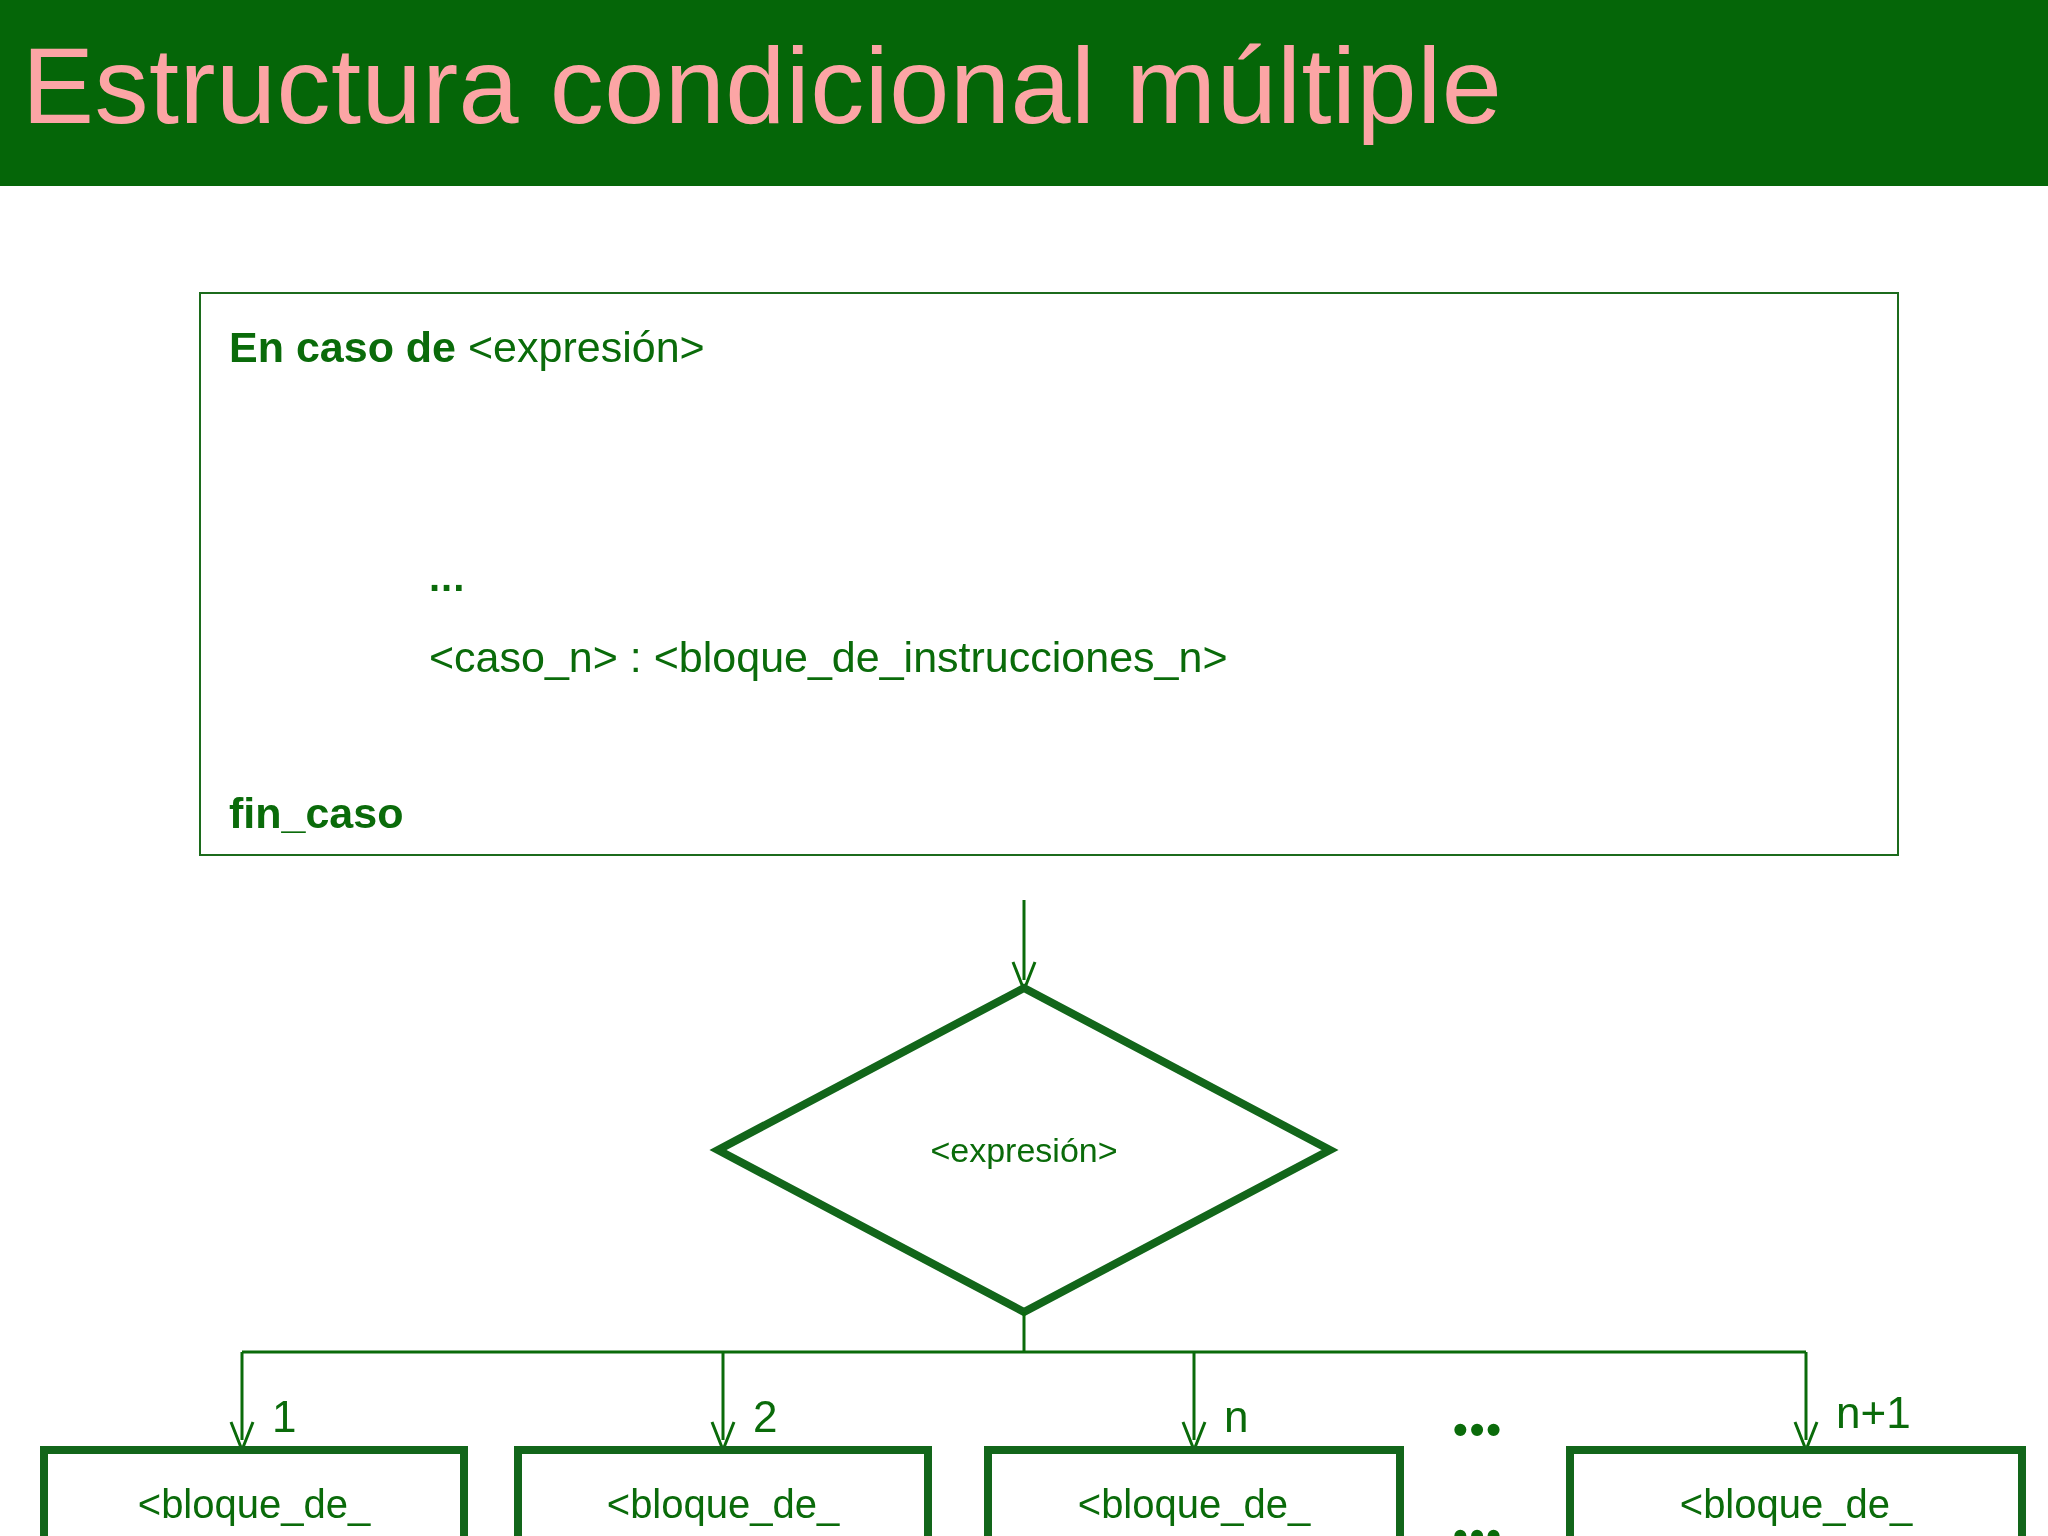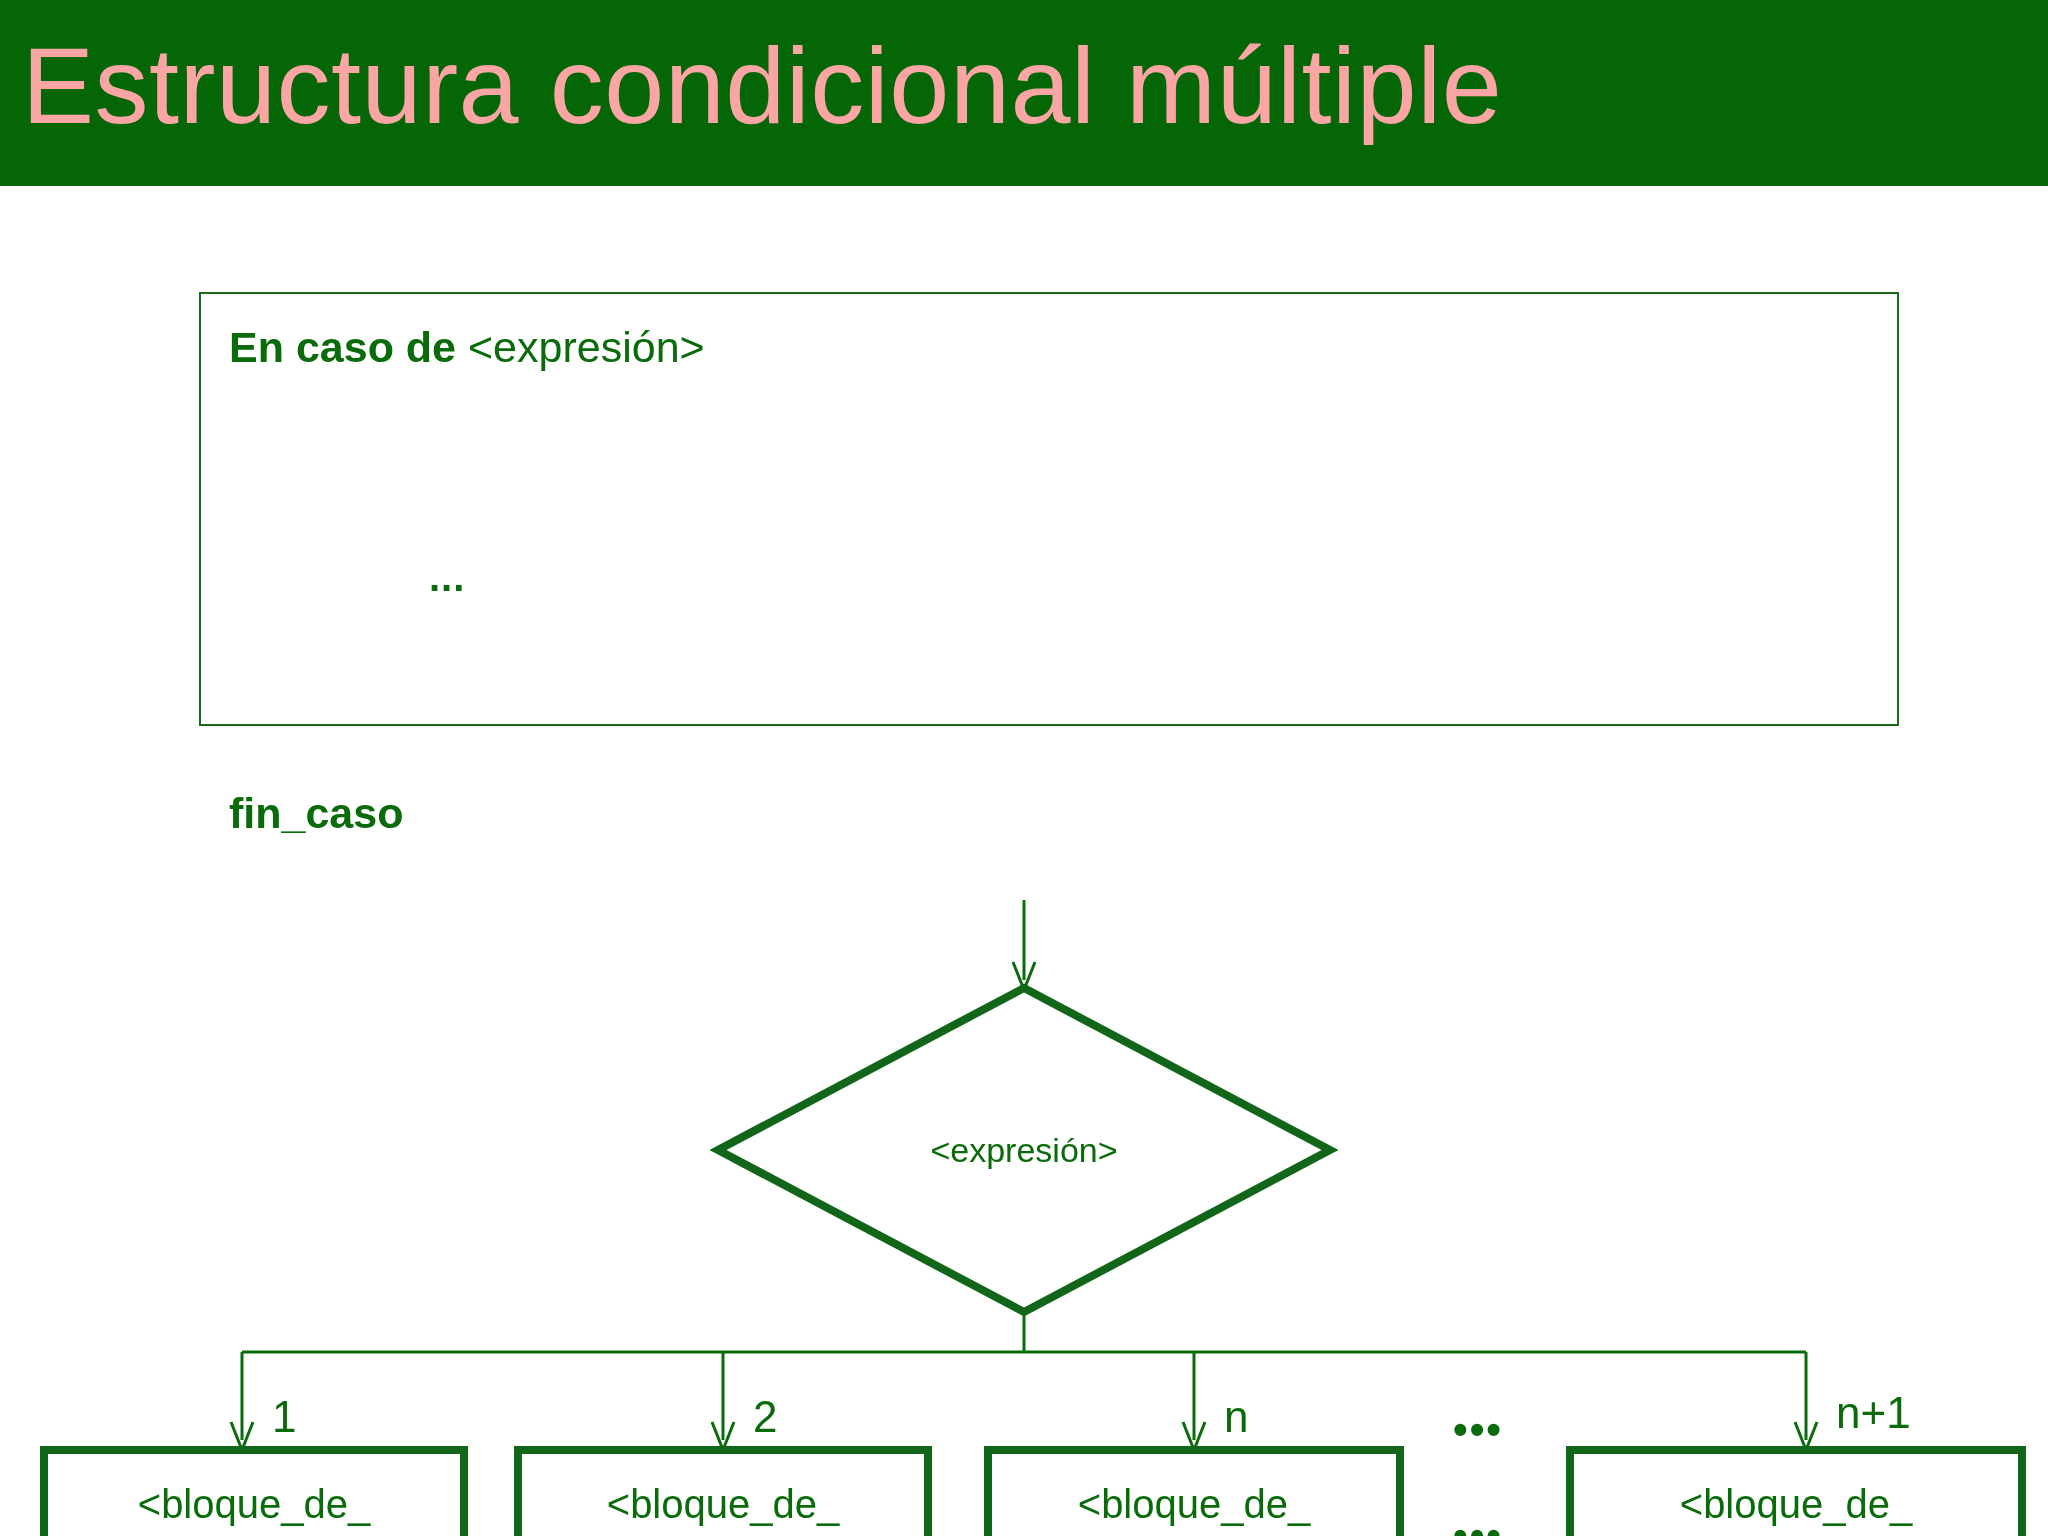--- a/index.html
+++ b/index.html
@@ -37,21 +37,21 @@
     white-space: nowrap;
     font-family: "Liberation Sans", sans-serif;
   }
 
   
   #pseudocode-box {
     position: absolute;
     left: 199px;
     top: 292px;
     width: 1700px;
-    height: 434px;
+    height: 564px;
     border: 2px solid #1c6b1c;
     box-sizing: border-box;
     background: #ffffff;
   }
   .code-line {
     position: absolute;
     color: #0a6b0a;
     font-size: 43px;
     line-height: 50px;
     white-space: nowrap;
@@ -115,20 +115,21 @@
 <div id="pseudocode-box">
 
   <div class="code-line indent-0 l0">
     <span class="kw">En caso de </span><span>&lt;expresión&gt;</span>
   </div>
 
 
 
   <div class="code-line indent-1 l3 dots-code">...</div>
 
+  <div class="code-line indent-1 l4">&lt;caso_n&gt; : &lt;bloque_de_instrucciones_n&gt;</div>
 
 
   <div class="code-line indent-0 l6 bold">fin_caso</div>
 
 </div>
 
 <div id="flowchart">
   <svg width="2048" height="636" viewBox="0 0 2048 636" xmlns="http://www.w3.org/2000/svg">
 
     <g>

